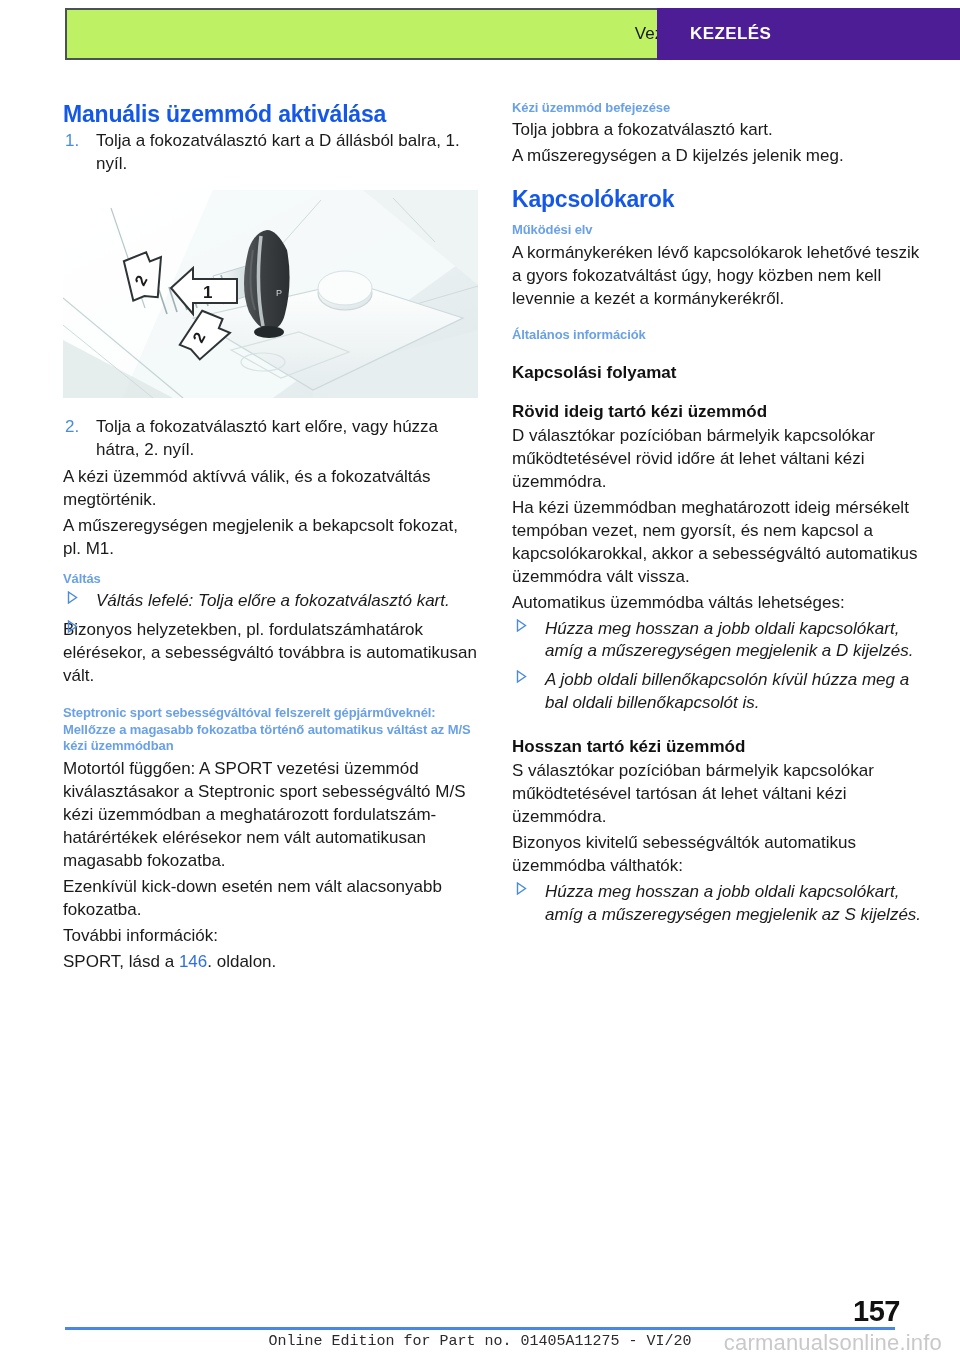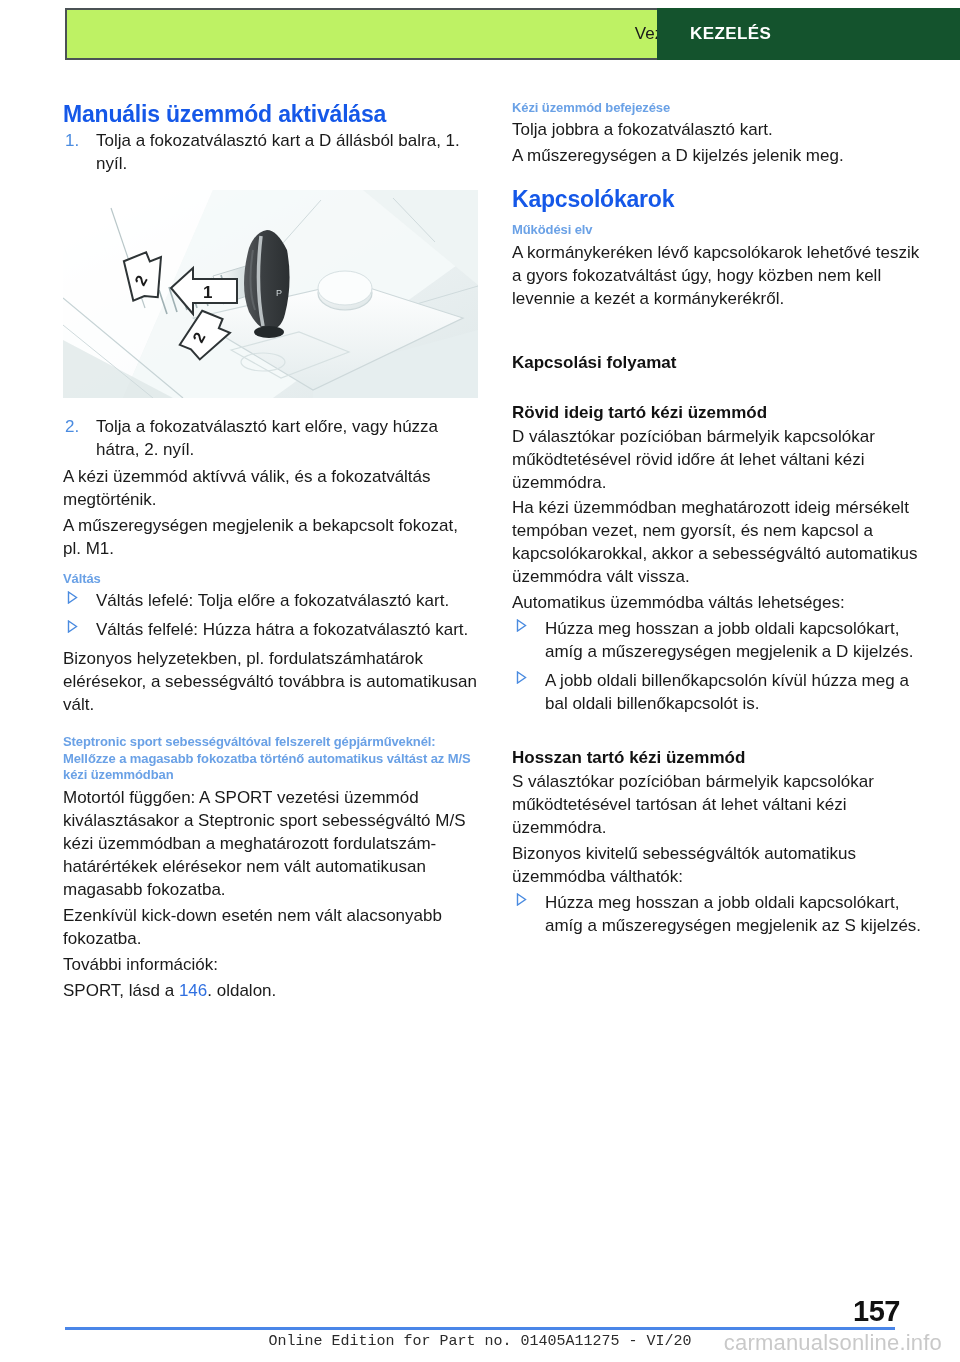--- a/index.html
+++ b/index.html
@@ -42,21 +42,21 @@
     color: #1a1a1a;
     padding-right: 16px;
     letter-spacing: 0.1px;
   }
   .tab-right {
     position: absolute;
     left: 657px;
     top: 0;
     width: 303px;
     height: 52px;
-    background: #14532d;
+    background: #4c1d95;
     display: flex;
     align-items: center;
     justify-content: flex-start;
   }
   .tab-right span {
     font-size: 17px;
     font-weight: bold;
     color: #ffffff;
     padding-left: 33px;
     letter-spacing: 0.4px;
@@ -86,21 +86,21 @@
     color: #6aa1e6;
     margin: 0 0 3px 0;
     line-height: 1.26;
     letter-spacing: -0.1px;
   }
   h2.sub.tall { line-height: 1.3; }
   h3.bsub {
     font-size: 17px;
     font-weight: bold;
     color: #111111;
-    margin: 18px 0 2px 0;
+    margin: 8px 0 2px 0;
     line-height: 1.3;
   }
   p.body {
     font-size: 17px;
     line-height: 1.35;
     margin: 0 0 3px 0;
     color: #1a1a1a;
   }
   .gap-sm  { height: 7px; }
   .gap-md  { height: 14px; }
@@ -133,20 +133,21 @@
     margin: 0;
     padding: 0;
   }
   ul.tri li {
     position: relative;
     padding-left: 33px;
     font-size: 17px;
     line-height: 1.35;
     margin-bottom: 6px;
     color: #1a1a1a;
+    font-style: italic;
   }
   ul.tri li .tri-mark {
     position: absolute;
     left: 4px;
     top: 1px;
     width: 11px;
     height: 13px;
     display: block;
   }
   ul.tri li .tri-mark svg { display: block; }
@@ -324,21 +325,20 @@
           </svg>
       </span>
       <span>Váltás lefelé: Tolja előre a fokozatválasztó kart.</span>
     </li>
     <li>
       <span class="tri-mark">
         <svg viewBox="0 0 11 13" width="11" height="13">
             <path d="M1.5,1 L9.5,6.5 L1.5,12 Z" fill="none" stroke="#4a8be0" stroke-width="1.4"></path>
           </svg>
       </span>
-      <span>Váltás felfelé: Húzza hátra a fokozatválasztó kart.</span>
     </li>
   </ul>
 
   <p class="body">Bizonyos helyzetekben, pl. fordulatszámhatárok elérésekor, a sebességváltó továbbra is automatikusan vált.</p>
 
   <div class="gap-md"></div>
   <h2 class="sub tall">Steptronic sport sebességváltóval felszerelt gépjárműveknél: Mellőzze a magasabb fokozatba történő automatikus váltást az M/S kézi üzemmódban</h2>
 
   <p class="body">Motortól függően: A SPORT vezetési üzemmód kiválasztásakor a Steptronic sport sebességváltó M/S kézi üzemmódban a meghatározott fordulatszám-határértékek elérésekor nem vált automatikusan magasabb fokozatba.</p>
   <p class="body">Ezenkívül kick-down esetén nem vált alacsonyabb fokozatba.</p>
@@ -355,20 +355,21 @@
   <p class="body">A műszeregységen a D kijelzés jelenik meg.</p>
 
   <div class="gap-md"></div>
   <h1 class="section">Kapcsolókarok</h1>
 
   <div class="gap-sm"></div>
   <h2 class="sub">Működési elv</h2>
   <p class="body">A kormánykeréken lévő kapcsolókarok lehetővé teszik a gyors fokozatváltást úgy, hogy közben nem kell levennie a kezét a kormánykerékről.</p>
 
   <div class="gap-md"></div>
+  <h2 class="sub">Általános információk</h2>
 
   <div class="gap-sm"></div>
   <h3 class="bsub">Kapcsolási folyamat</h3>
 
   <div class="gap-sm"></div>
   <h3 class="bsub">Rövid ideig tartó kézi üzemmód</h3>
   <p class="body">D választókar pozícióban bármelyik kapcsolókar működtetésével rövid időre át lehet váltani kézi üzemmódra.</p>
   <p class="body">Ha kézi üzemmódban meghatározott ideig mérsékelt tempóban vezet, nem gyorsít, és nem kapcsol a kapcsolókarokkal, akkor a sebességváltó automatikus üzemmódra vált vissza.</p>
   <p class="body">Automatikus üzemmódba váltás lehetséges:</p>
 

